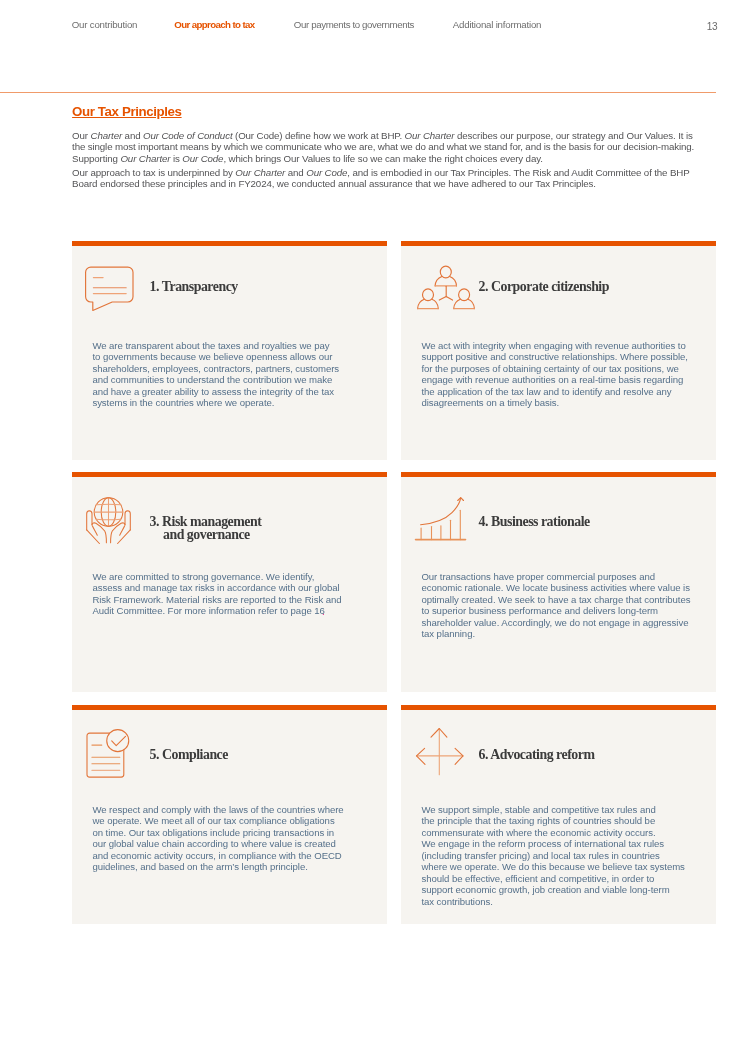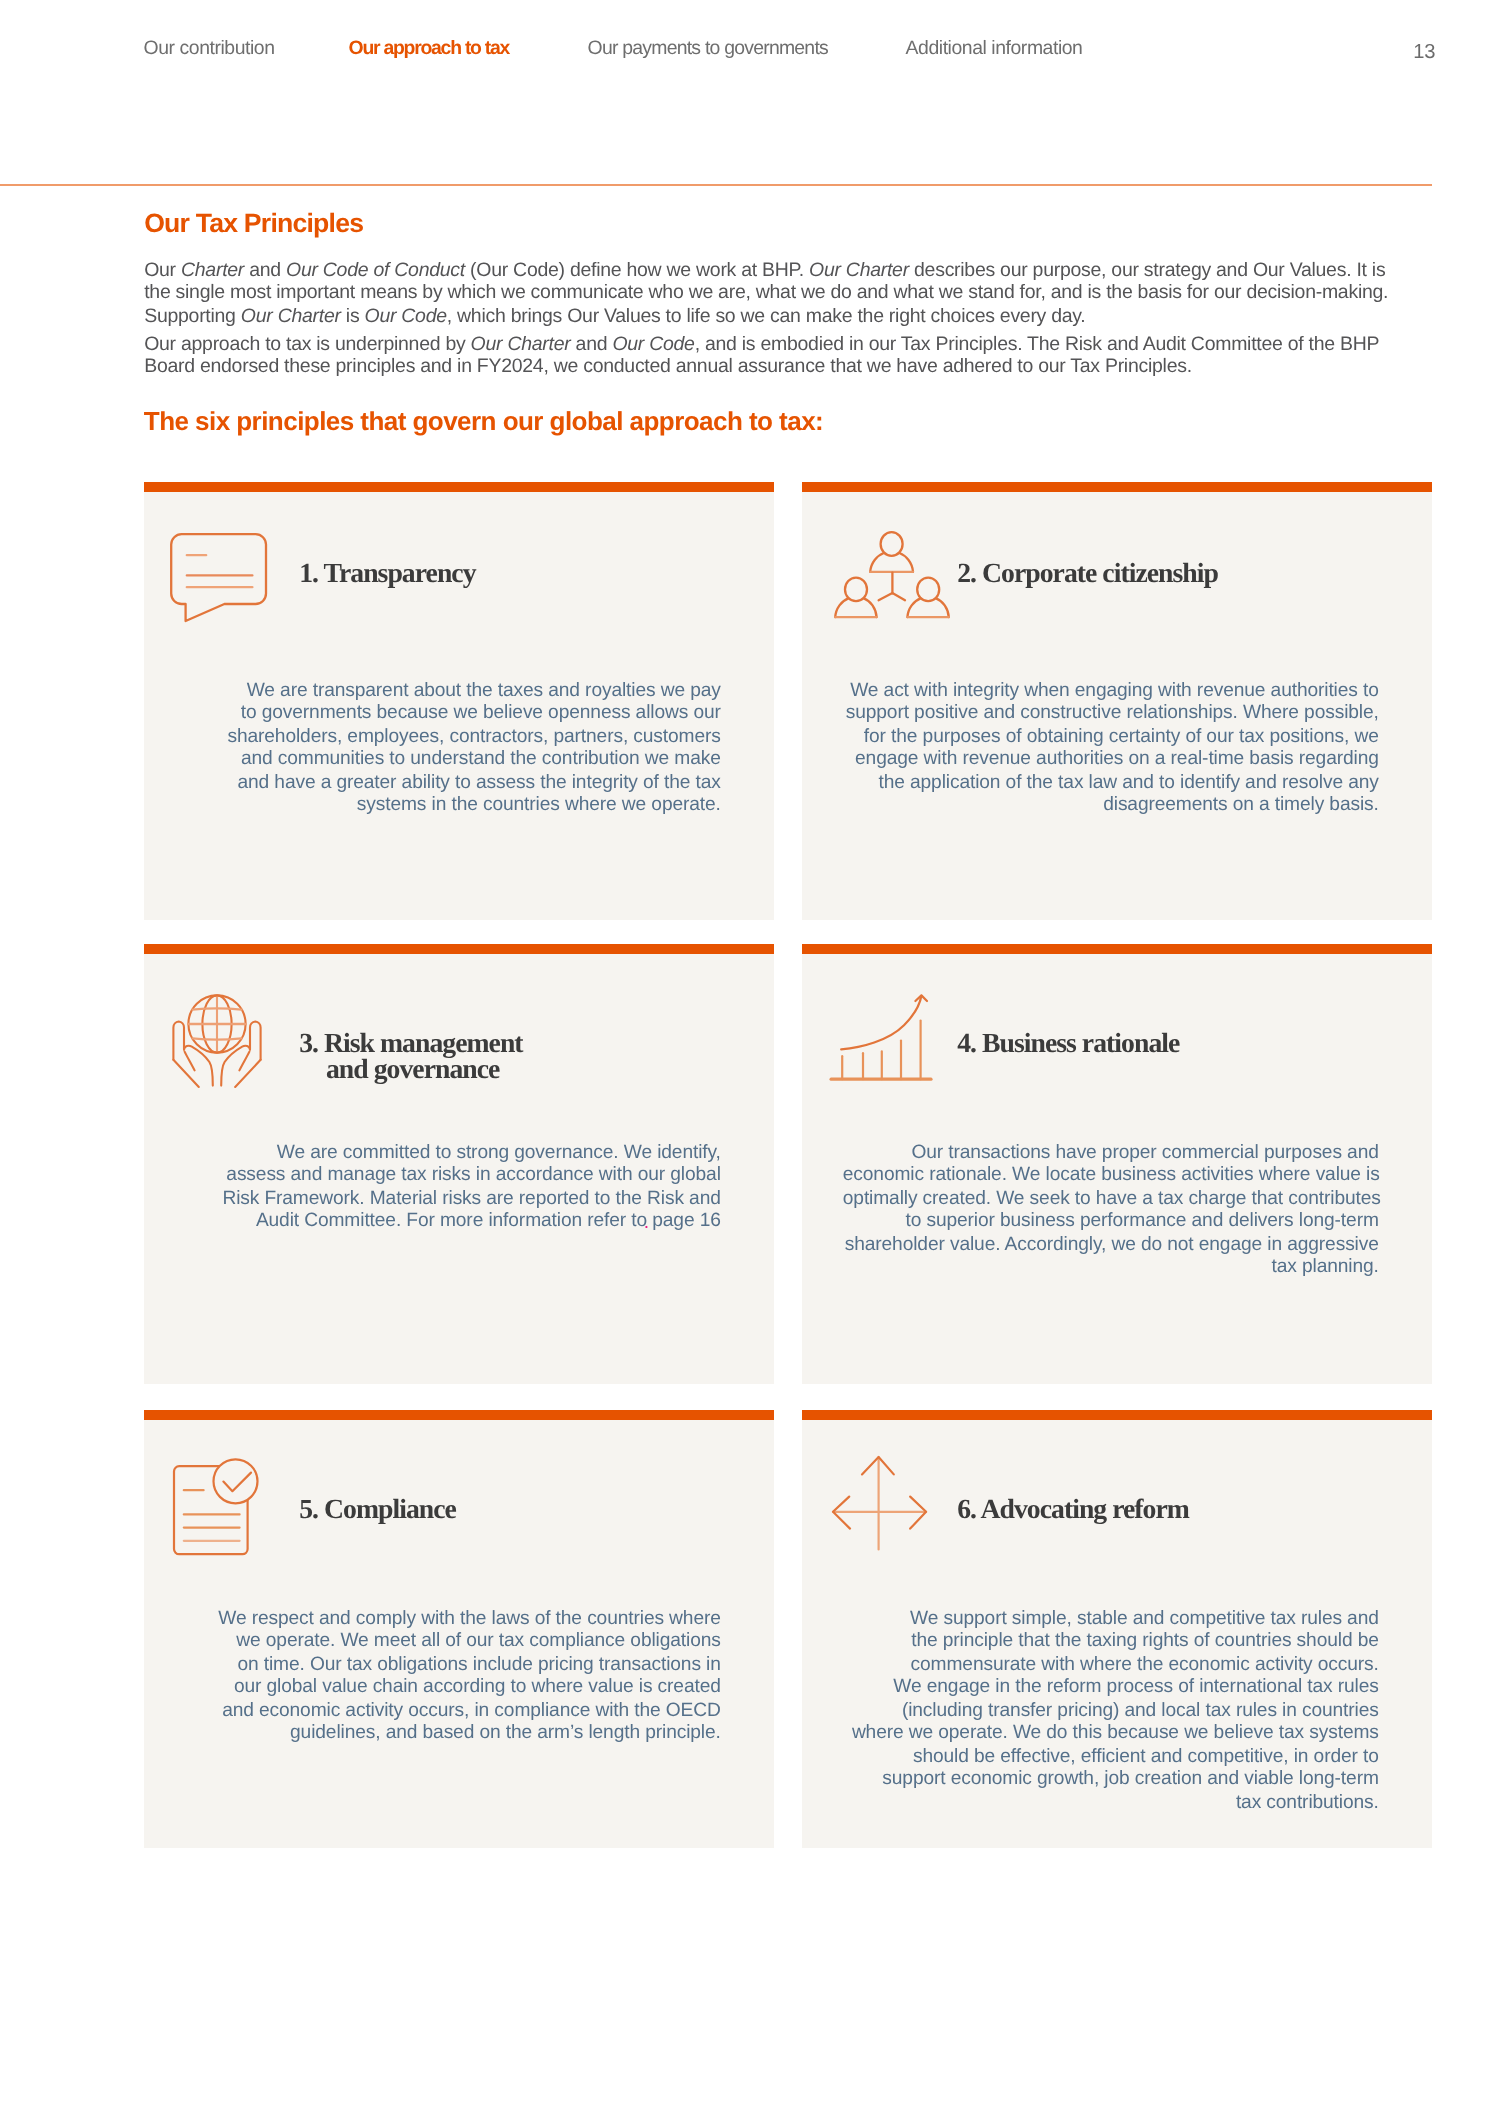--- a/index.html
+++ b/index.html
@@ -14,40 +14,40 @@
   .nav-item.active{color:#e65300;font-weight:bold;letter-spacing:-0.62px;}
   .nav-item.wide{letter-spacing:-0.375px;}
   .page-num{position:absolute;top:22.1px;right:34.5px;font-size:10.1px;color:#6b6b6b;
             letter-spacing:-0.2px;line-height:9.85px;}
 
   
   h1.sec{position:absolute;left:71.1px;top:62.1px;margin:0;font-size:21.2px;font-weight:bold;
          color:#e65300;letter-spacing:-0.695px;line-height:21.2px;}
   .rule{position:absolute;left:0;top:92.1px;width:716.4px;height:1.35px;background:#f09b6a;}
   h2.sub{position:absolute;left:72.1px;top:107.1px;margin:0;font-size:13.31px;font-weight:bold;
-         color:#e65300;letter-spacing:-0.39px;line-height:9.7px;}
+         color:#e65300;letter-spacing:-0.39px;line-height:9.7px;text-decoration:underline;}
 
   .intro{position:absolute;left:72.1px;top:129.5px;width:624px;font-size:9.74px;line-height:11.55px;
          color:#545456;letter-spacing:-0.134px;}
   .intro p{margin:0;}
   .intro p + p{margin-top:2.55px;}
   .intro i{}
 
   h3.six{position:absolute;left:71.9px;top:206.3px;margin:0;font-size:13.03px;font-weight:bold;
          color:#e65300;letter-spacing:-0.278px;line-height:9.5px;}
 
   
   .card{position:absolute;width:315px;background:#f6f4f0;}
   .card .bar{position:absolute;left:0;top:0;width:315px;height:5.6px;background:#e65300;}
   .card .icon{position:absolute;}
   .card .card-title{position:absolute;font-size:13.85px;font-weight:bold;color:#3b3b3b;line-height:12.6px;
                     letter-spacing:-0.48px;white-space:pre-line;text-indent:-13.4px;padding-left:13.4px;font-family:Liberation Serif, serif;}
   .card .page-ref-marker{position:absolute;font-size:9.6px;line-height:11.5px;color:#ec1a84;letter-spacing:-0.06px;}
   .card .card-body{position:absolute;font-size:9.6px;line-height:11.5px;color:#55708a;
-                   letter-spacing:-0.06px;white-space:nowrap;text-align:right;}
+                   letter-spacing:-0.06px;white-space:nowrap;}
   svg{display:block;overflow:visible;}
 </style>
 </head>
 <body>
 
 <div class="page">
 
   <div>
     <span class="nav-item" style="left:71.8px">Our contribution</span>
     <span class="nav-item active" style="left:174.3px">Our approach to tax</span>
@@ -57,21 +57,20 @@
   </div>
 
   <div class="rule"></div>
   <h2 class="sub">Our Tax Principles</h2>
 
   <div class="intro">
     <p>Our <i>Charter</i> and <i>Our Code of Conduct</i> (Our Code) define how we work at BHP. <i>Our Charter</i> describes our purpose, our strategy and Our Values. It is the single most important means by which we communicate who we are, what we do and what we stand for, and is the basis for our decision-making. Supporting <i>Our Charter</i> is <i>Our Code</i>, which brings Our Values to life so we can make the right choices every day.</p>
     <p>Our approach to tax is underpinned by <i>Our Charter</i> and <i>Our Code</i>, and is embodied in our Tax Principles. The Risk and Audit Committee of the BHP Board endorsed these principles and in FY2024, we conducted annual assurance that we have adhered to our Tax Principles.</p>
   </div>
 
-  <h3 class="six">The six principles that govern our global approach to tax:</h3>
 
   <div class="card" style="left:71.8px;top:240.8px;height:219.1px">
     <div class="bar"></div>
     <div class="icon" style="left:12.8px;top:25.4px">
       <svg width="50" height="46" viewBox="0 0 50 46" fill="none" stroke="#e2753a" stroke-width="1.15" stroke-linecap="round" stroke-linejoin="round">
         <path d="M5.8 1.1 H42.8 A5.2 5.2 0 0 1 48 6.3 V30.8 A5.2 5.2 0 0 1 42.8 36 H27.2 L7.8 44.5 V36 H5.8 A5.2 5.2 0 0 1 0.6 30.8 V6.3 A5.2 5.2 0 0 1 5.8 1.1 Z"></path>
         <path d="M8.4 11.6 H18.1" stroke="#efa377"></path>
         <path d="M8.4 21.7 H41.2" stroke="#e8895a"></path>
         <path d="M8.4 27.6 H41.2" stroke="#efa377"></path>
       </svg>

